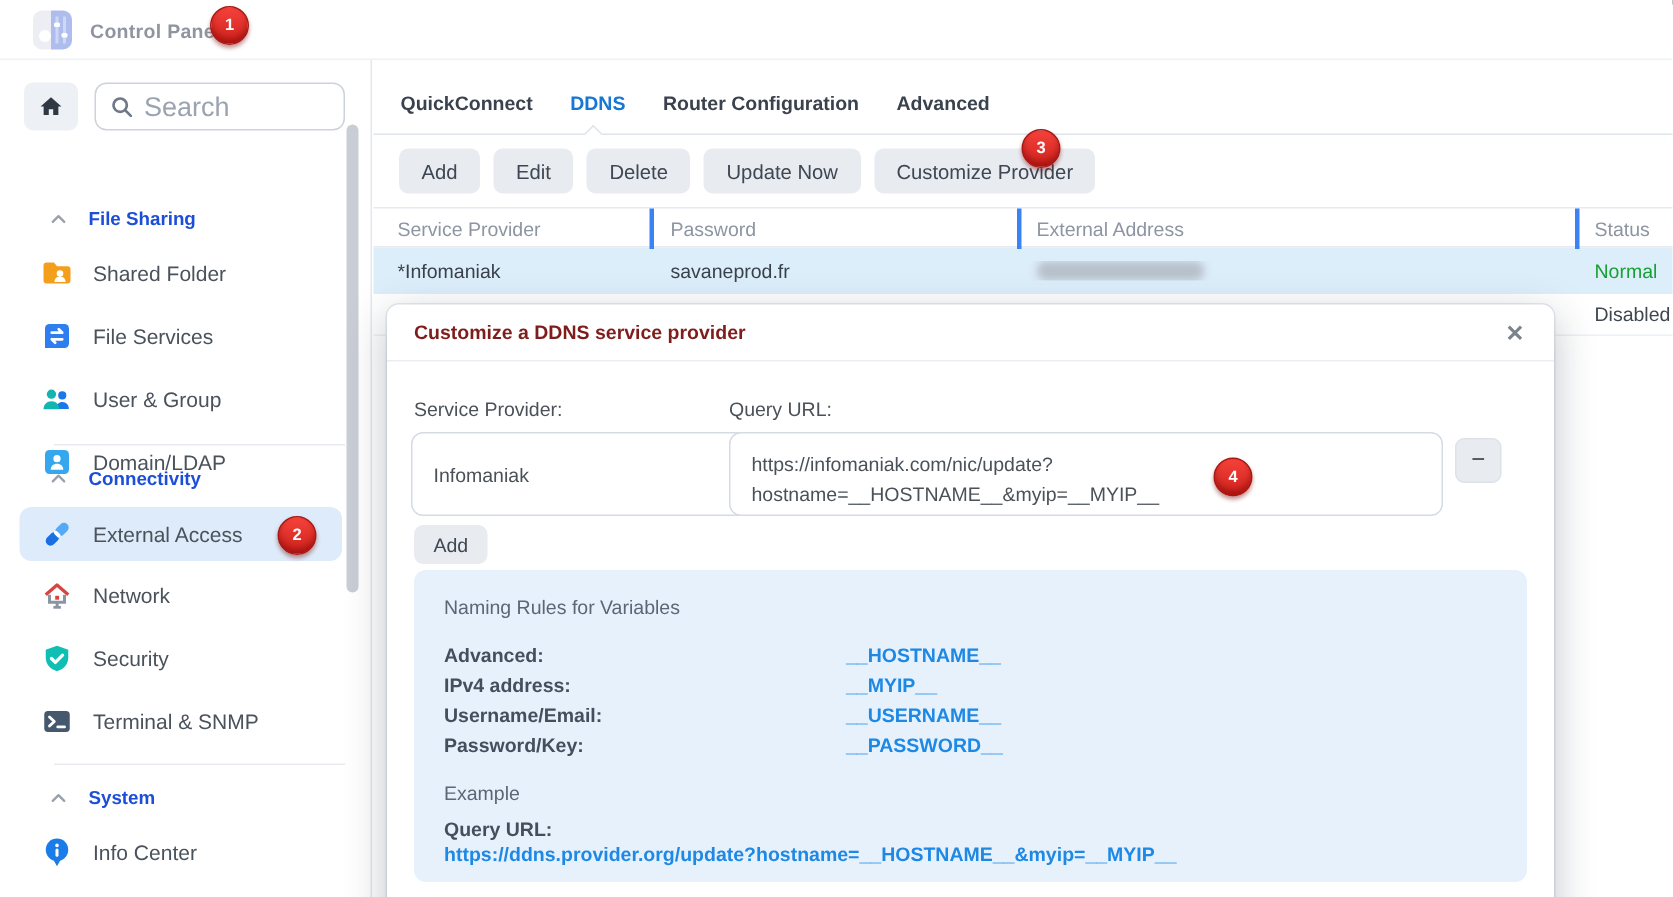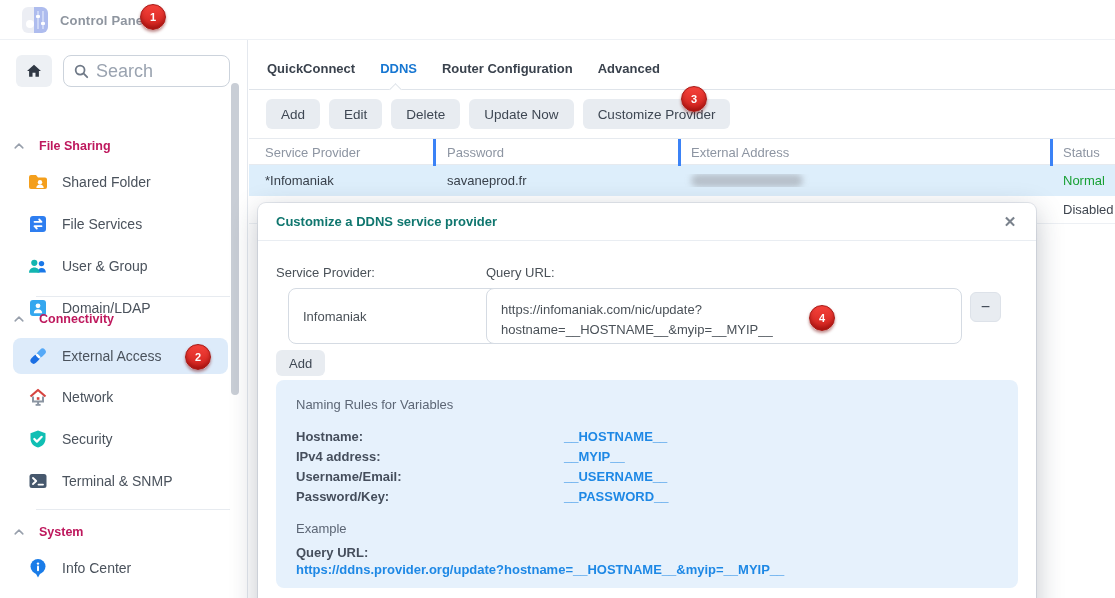--- a/index.html
+++ b/index.html
@@ -33,21 +33,21 @@
   #home-btn { left:16px; top:15px; width:36px; height:32px; background:#edf0f4; border-radius:6px;
     display:flex; align-items:center; justify-content:center; }
   #search-box { left:63px; top:15px; width:167px; height:32px; background:#fff; border:1px solid #ccd3dc;
     border-radius:8px; display:flex; align-items:center; padding:0 9px; gap:7px; }
   #search-box input { border:none; outline:none; width:110px; font-size:18px; color:#39414b;
     font-family:"Liberation Sans",sans-serif; }
   #search-box input::placeholder { color:#9aa3b0; }
   #side-scroll { left:231px; top:43px; width:8px; height:312px; background:#c9ced6; border-radius:4px; }
 
   .sec-header { position:absolute; left:0; width:230px; height:20px; display:flex; align-items:center; gap:13px;
-    padding-left:12px; color:#be185d; font-weight:bold; font-size:12.5px; }
+    padding-left:32px; color:#1d4ed8; font-weight:bold; font-size:12.5px; }
   .side-item { position:absolute; left:0; width:230px; height:36px; display:flex; align-items:center; gap:13px;
     padding-left:27px; color:#4a525c; font-size:14px; cursor:default; }
   .side-item.selected { left:13px; width:215px; padding-left:14px; background:#ddebfa; border-radius:8px; }
   .side-divider { position:absolute; left:36px; width:194px; height:1px; background:#e7ebf0; }
   .ico { width:22px; height:22px; flex:0 0 22px; }
 
   
   #main { left:249px; top:40px; width:866px; height:558px; background:#fff; }
   #tabs { position:absolute; left:17px; top:8px; height:40px; display:flex; align-items:center; }
   .tab { font-weight:bold; color:#3a424d; margin-right:23px; padding:0 1px; }
@@ -70,28 +70,28 @@
   #row1 { height:31px; background:#ddeefb; color:#39414b; }
   #row2 { height:28px; border-bottom:1px solid #edf0f4; color:#3f4650; }
   .status-normal { color:#18a034; }
   #blur-ip { width:112px; height:13px; border-radius:7px; background:#aab1ba; filter:blur(3px); opacity:.75; }
 
   
   #modal { left:258px; top:203px; width:778px; height:440px; background:#fff; border-radius:8px;
     box-shadow:0 8px 28px rgba(30,40,60,.28), 0 0 0 1px #e8ebf0; z-index:10; }
   #modal-header { position:absolute; left:0; top:0; width:100%; height:38px; border-bottom:1px solid #e9edf2;
     display:flex; align-items:center; padding:0 18px; }
-  #modal-title { font-weight:bold; color:#0f766e; }
+  #modal-title { font-weight:bold; color:#7f1d1d; }
   #modal-close { position:absolute; right:16px; top:9px; width:20px; height:20px; color:#7a828c;
     font-size:15px; font-weight:bold; display:flex; align-items:center; justify-content:center; }
   .mlabel { position:absolute; top:62px; color:#4a5158; }
   #sp-label { left:18px; } #qu-label { left:228px; }
   .minput { position:absolute; top:85px; height:56px; background:#fff; border:1px solid #d5dbe3;
     border-radius:8px; padding:11px 14px; font-size:13px; color:#4a5158; line-height:20px; }
-  #sp-input { left:30px; width:232px; font-family:"Liberation Sans",sans-serif; }
+  #sp-input { left:16px; width:232px; font-family:"Liberation Sans",sans-serif; }
   #qu-input { left:228px; width:476px; }
   #minus-btn { position:absolute; left:712px; top:89px; width:31px; height:30px; background:#e8ecf1;
     border:1px solid #dde2e9; border-radius:6px; font-size:16px; color:#3e4753; }
   #modal-add-btn { position:absolute; left:18px; top:147px; height:26px; padding:0 13px; font-size:13px; }
 
   #infobox { position:absolute; left:18px; top:177px; width:742px; height:208px; background:#e6f1fc;
     border-radius:8px; padding:17px 20px; }
   #info-title { color:#5c6675; }
   #var-rows { margin-top:15px; }
   .var-row { display:grid; grid-template-columns:268px auto; line-height:20px; }
@@ -296,21 +296,21 @@
     <div>https://infomaniak.com/nic/update?</div>
     <div>hostname=__HOSTNAME__&amp;myip=__MYIP__</div>
   </div>
   <button id="minus-btn">−</button>
   <button id="modal-add-btn" class="btn">Add</button>
 
   <div id="infobox">
     <div id="info-title">Naming Rules for Variables</div>
     <div id="var-rows">
       <div class="var-row">
-        <span class="var-label">Hostname:</span>
+        <span class="var-label">Advanced:</span>
         <span class="var-value">__HOSTNAME__</span>
       </div>
       <div class="var-row">
         <span class="var-label">IPv4 address:</span>
         <span class="var-value">__MYIP__</span>
       </div>
       <div class="var-row">
         <span class="var-label">Username/Email:</span>
         <span class="var-value">__USERNAME__</span>
       </div>

